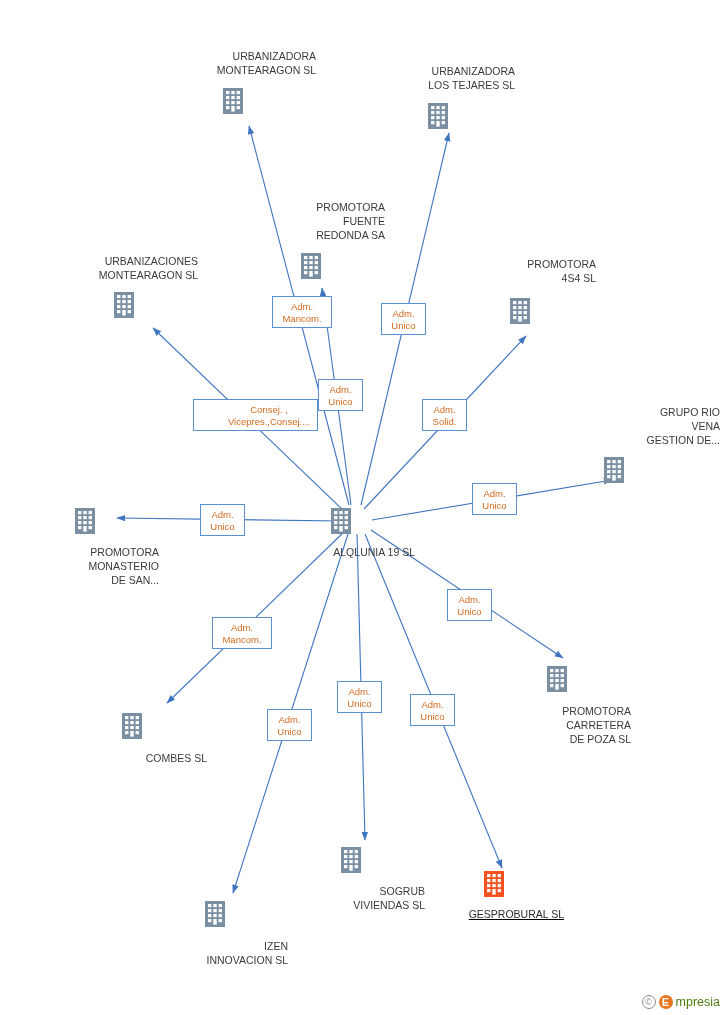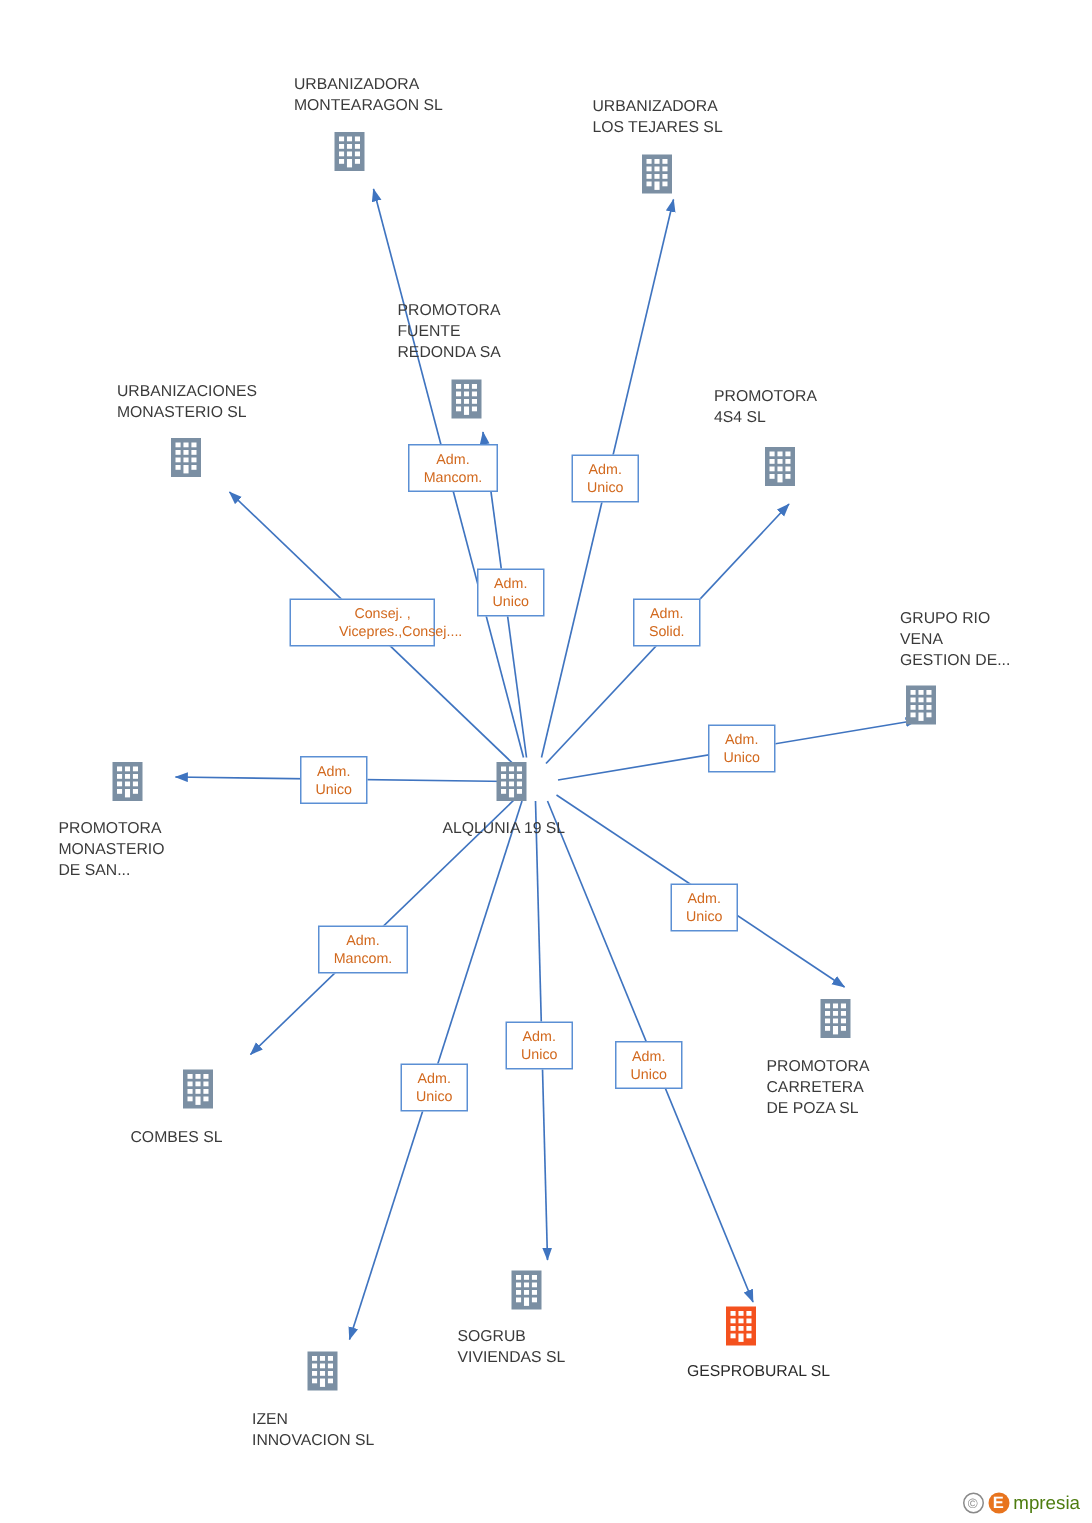--- a/index.html
+++ b/index.html
@@ -20,21 +20,21 @@
   #edges {
     position: absolute;
     left: 0;
     top: 0;
     width: 728px;
     height: 1015px;
     pointer-events: none;
   }
   .node {
     position: absolute;
-    text-align: left;
+    text-align: right;
     width: 120px;
   }
   .node .label {
     font-size: 10.5px;
     color: #3a3a3a;
     line-height: 14px;
     white-space: pre-line;
   }
   .node .icon {
     display: block;
@@ -206,21 +206,21 @@
               <rect x="11.3" y="15" width="3.4" height="3.2"></rect>
               <rect x="16.6" y="15" width="3.4" height="3.2"></rect>
               <rect x="6" y="20" width="3.4" height="3.2"></rect>
               <rect x="16.6" y="20" width="3.4" height="3.2"></rect>
               <rect x="11.3" y="20" width="3.4" height="5.6"></rect>
             </g>
           </svg></span>
       </div>
       <div class="node" style="left: 78px; top: 254px;">
         <div class="label">URBANIZACIONES
-MONASTERIO SL</div>
+MONTEARAGON SL</div>
       </div>
       <div class="node" style="left: 507px; top: 296px; width: 26px;">
         <span class="icon"><svg width="26" height="30" viewBox="0 0 26 30">
             <rect x="3" y="2" width="20" height="26" fill="#7b8fa3"></rect>
             <g fill="#ffffff">
               <rect x="6" y="5" width="3.4" height="3.2"></rect>
               <rect x="11.3" y="5" width="3.4" height="3.2"></rect>
               <rect x="16.6" y="5" width="3.4" height="3.2"></rect>
               <rect x="6" y="10" width="3.4" height="3.2"></rect>
               <rect x="11.3" y="10" width="3.4" height="3.2"></rect>
@@ -412,34 +412,34 @@
               <rect x="16.6" y="10" width="3.4" height="3.2"></rect>
               <rect x="6" y="15" width="3.4" height="3.2"></rect>
               <rect x="11.3" y="15" width="3.4" height="3.2"></rect>
               <rect x="16.6" y="15" width="3.4" height="3.2"></rect>
               <rect x="6" y="20" width="3.4" height="3.2"></rect>
               <rect x="16.6" y="20" width="3.4" height="3.2"></rect>
               <rect x="11.3" y="20" width="3.4" height="5.6"></rect>
             </g>
           </svg></span>
       </div>
-      <div class="node highlight" style="left: 458px; top: 907px;">
+      <div class="node highlight" style="left: 444px; top: 907px; text-decoration: underline;">
         <div class="label">GESPROBURAL SL</div>
       </div>
     </div>
   <div id="labels-layer">
       <div class="edge-label" style="left: 272px; top: 296px; width: 60px; height: 32px;">Adm.
 Mancom.</div>
       <div class="edge-label" style="left: 381px; top: 303px; width: 45px; height: 32px;">Adm.
 Unico</div>
       <div class="edge-label" style="left: 318px; top: 379px; width: 45px; height: 32px;">Adm.
 Unico</div>
       <div class="edge-label" style="left: 422px; top: 399px; width: 45px; height: 32px;">Adm.
 Solid.</div>
-      <div class="edge-label" style="left: 193px; top: 399px; width: 97px; height: 32px; padding-left: 32px;">Consej. ,
+      <div class="edge-label" style="left: 193px; top: 399px; width: 125px; height: 32px; padding-left: 32px;">Consej. ,
 Vicepres.,Consej....</div>
       <div class="edge-label" style="left: 472px; top: 483px; width: 45px; height: 32px;">Adm.
 Unico</div>
       <div class="edge-label" style="left: 200px; top: 504px; width: 45px; height: 32px;">Adm.
 Unico</div>
       <div class="edge-label" style="left: 447px; top: 589px; width: 45px; height: 32px;">Adm.
 Unico</div>
       <div class="edge-label" style="left: 212px; top: 617px; width: 60px; height: 32px;">Adm.
 Mancom.</div>
       <div class="edge-label" style="left: 337px; top: 681px; width: 45px; height: 32px;">Adm.

